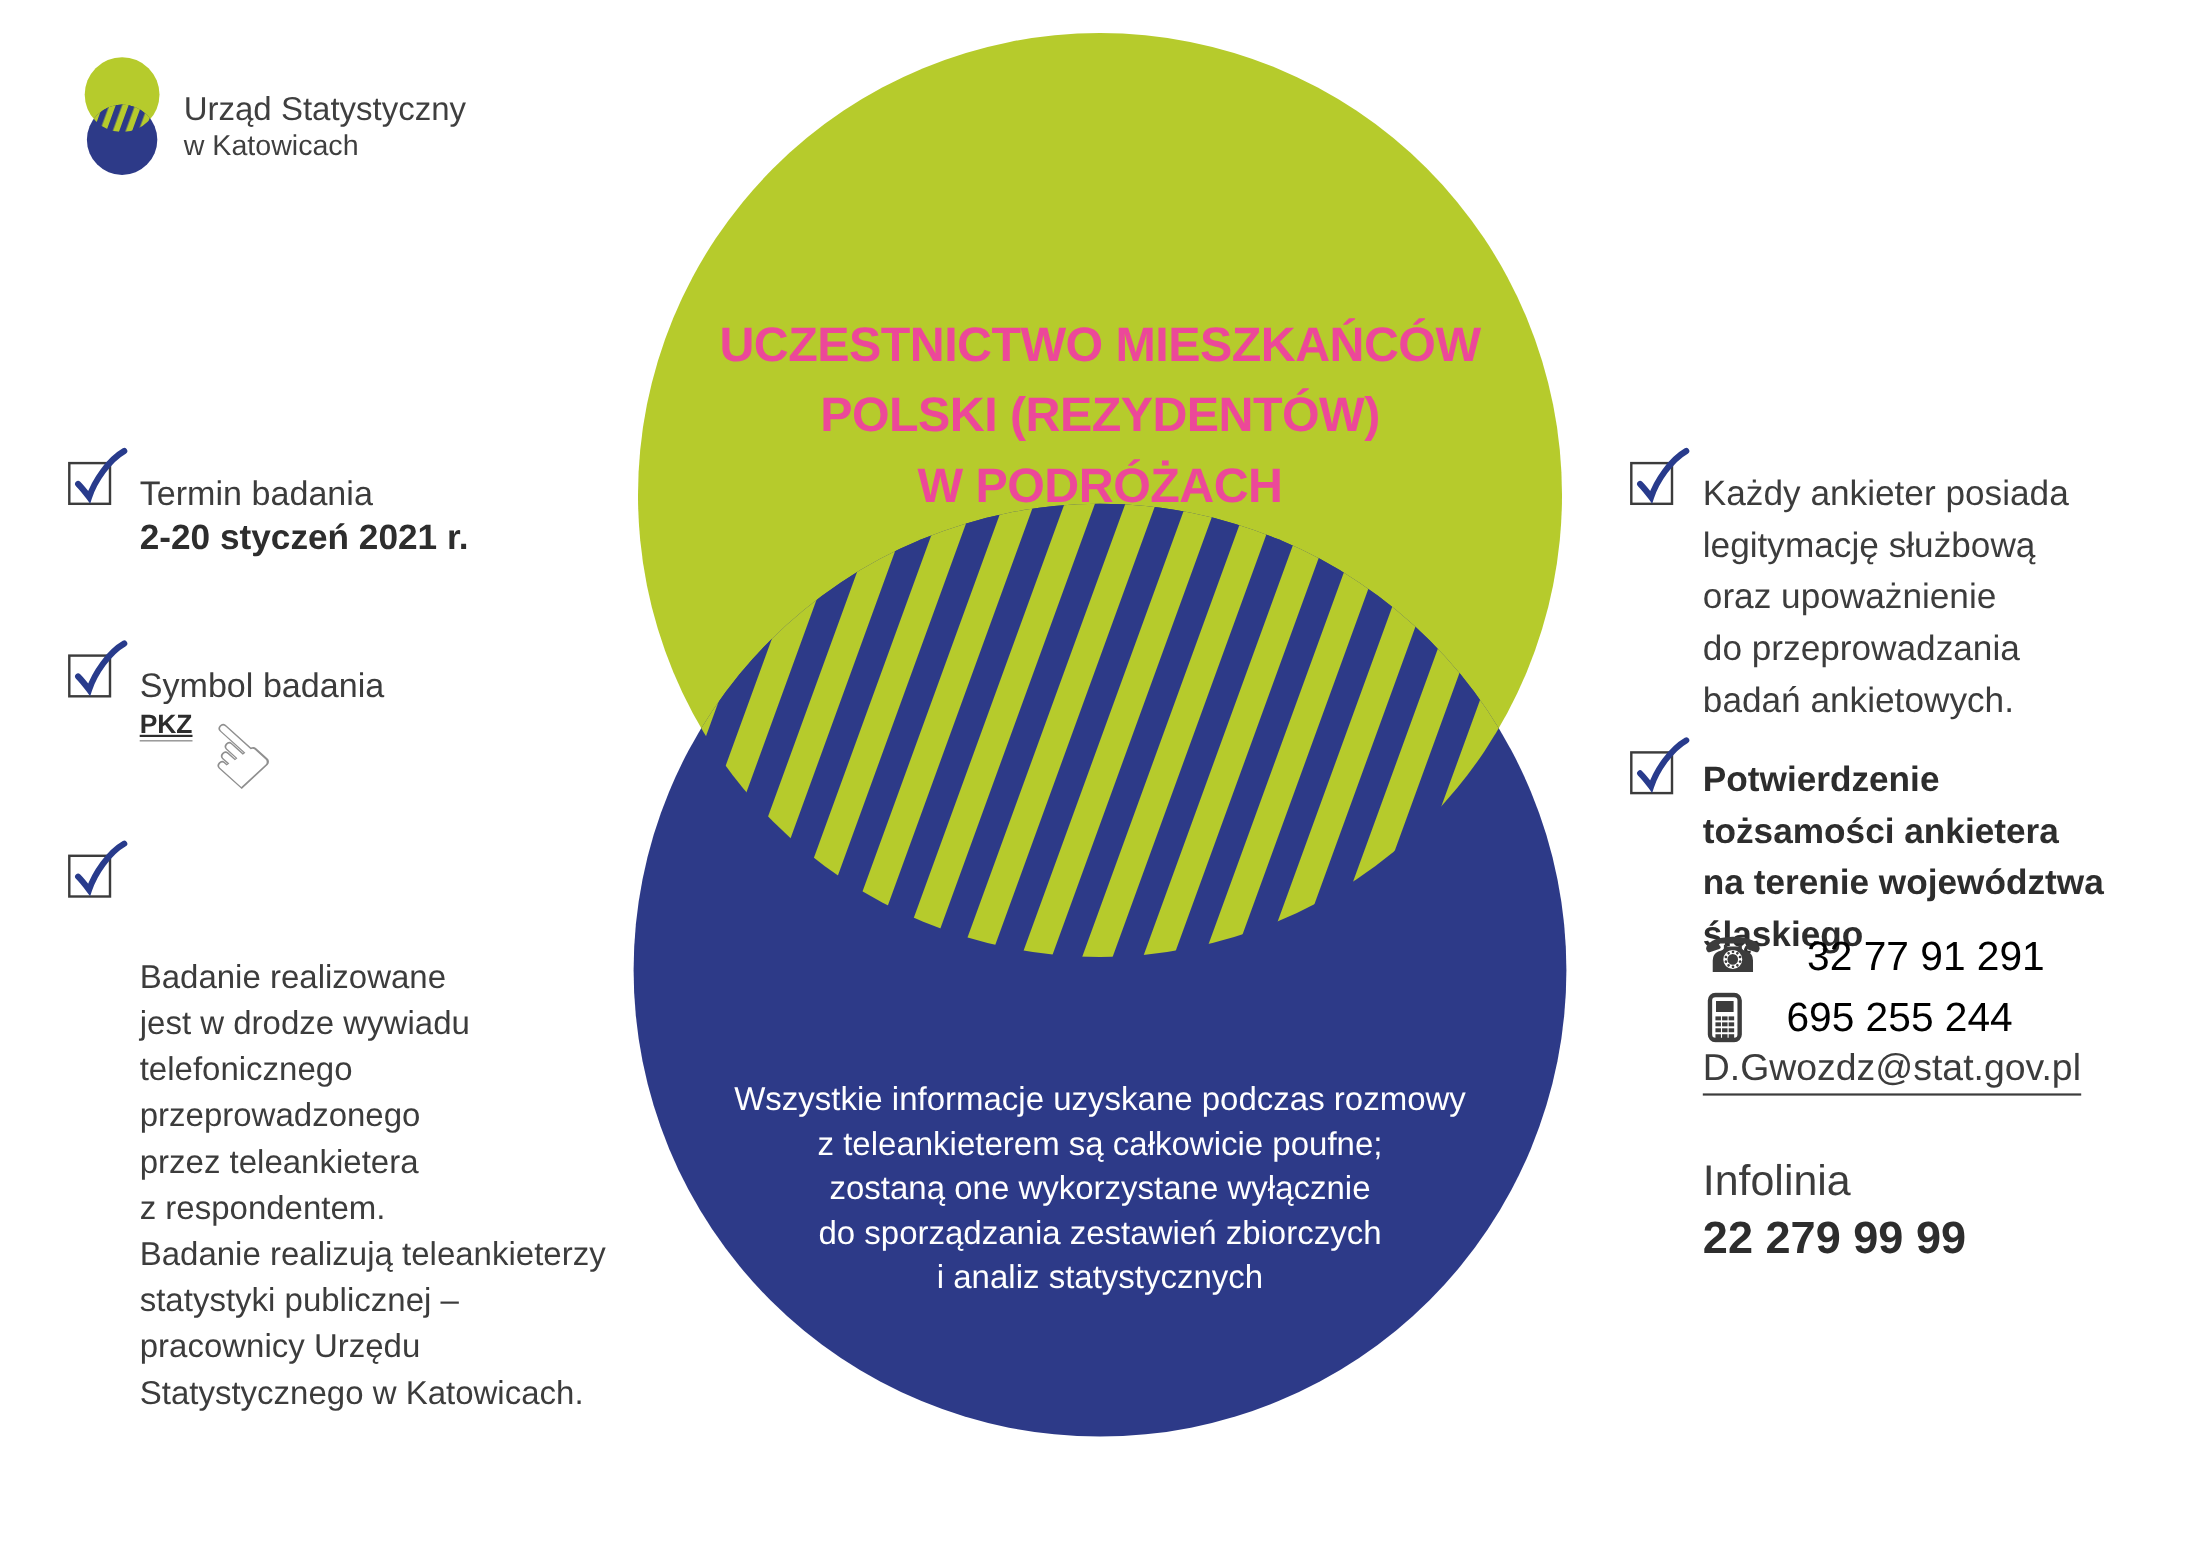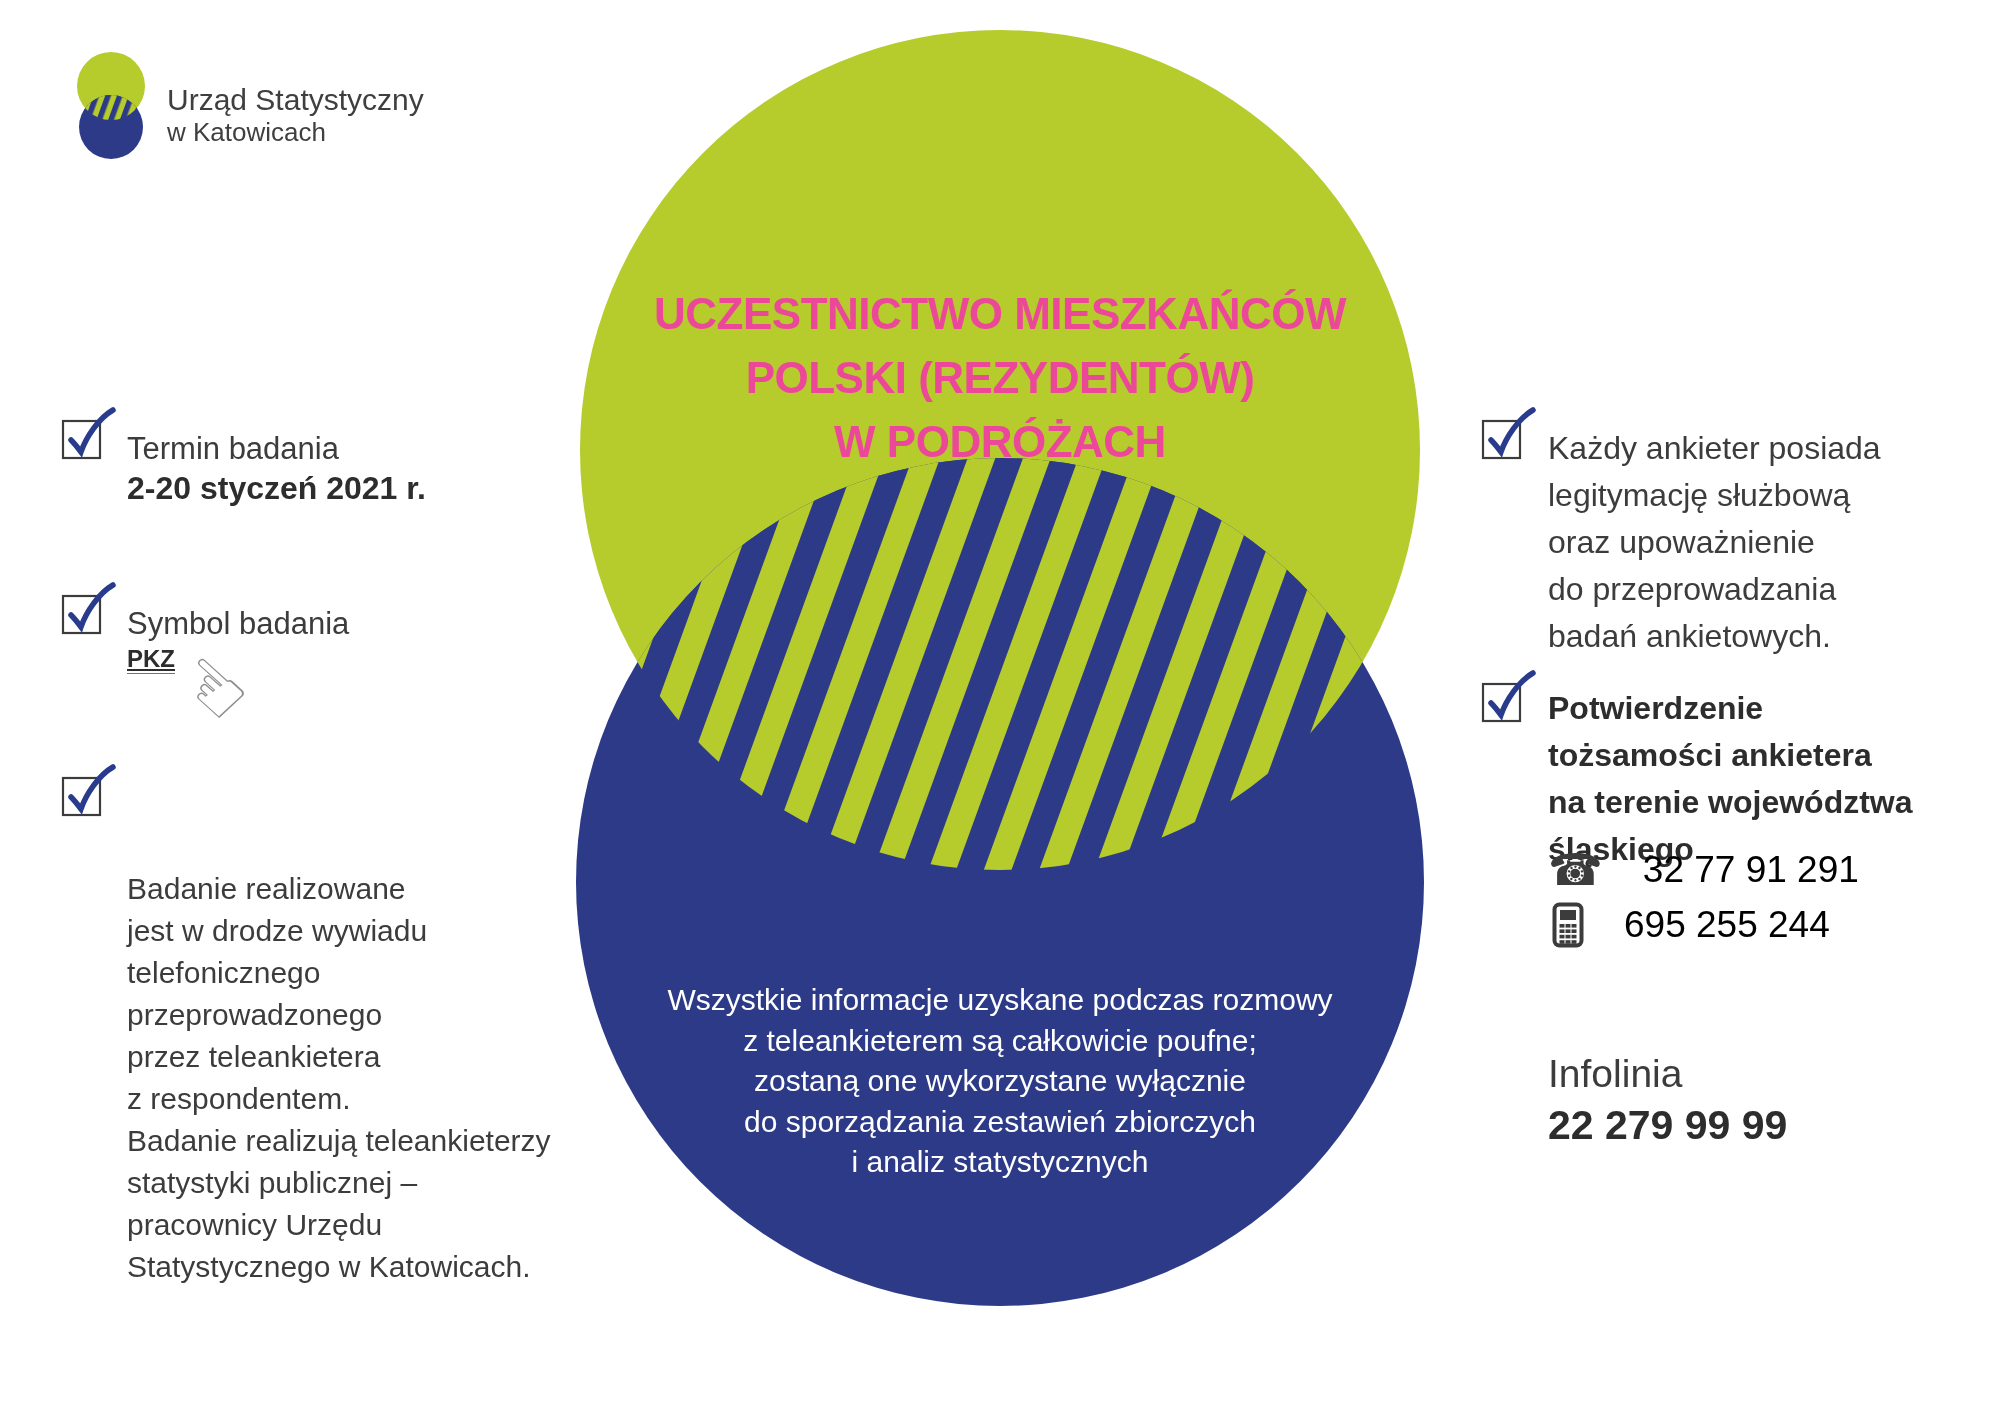--- a/index.html
+++ b/index.html
@@ -209,18 +209,19 @@
           <rect x="13.5" y="32.8" width="5" height="3.6"></rect>
           <rect x="19.5" y="32.8" width="5" height="3.6"></rect>
         <rect x="7.5" y="38.2" width="5" height="3.6"></rect>
           <rect x="13.5" y="38.2" width="5" height="3.6"></rect>
           <rect x="19.5" y="38.2" width="5" height="3.6"></rect>
       </g>
     </svg>
     <span class="contact-number">695 255 244</span>
   </div>
 
+  <a class="abs email" style="left:1548px;top:952px;" href="#">D.Gwozdz@stat.gov.pl</a>
 
   <div class="abs infoline-label" style="left:1548px;top:1052px;">Infolinia</div>
   <div class="abs infoline-number" style="left:1548px;top:1102px;">22 279 99 99</div>
 
 
 </div>
 
 </body></html>

